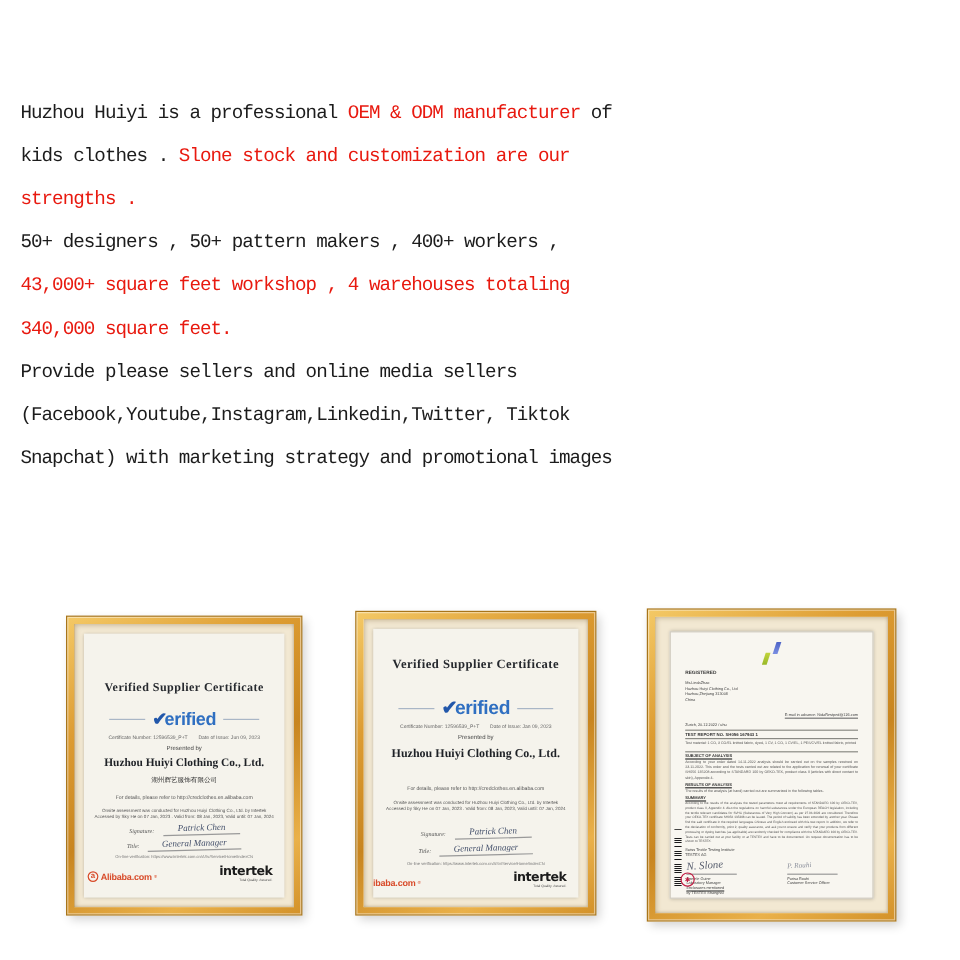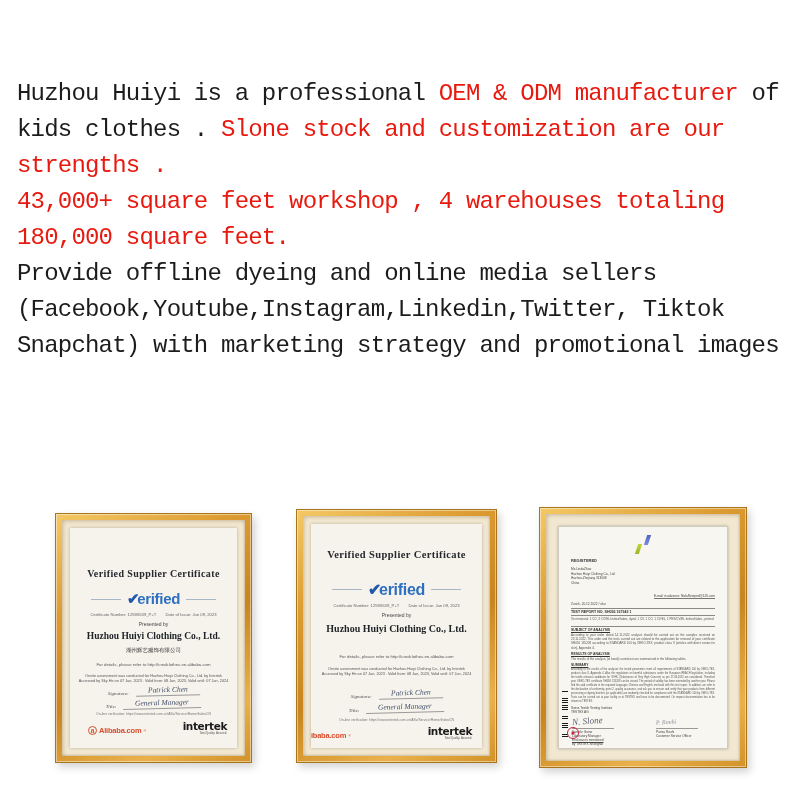--- a/index.html
+++ b/index.html
@@ -1,21 +1,21 @@
 <!DOCTYPE html>
 <html><head>
 <meta charset="utf-8">
 <style>
   html,body{margin:0;padding:0;}
   body{width:800px;height:800px;background:#ffffff;position:relative;overflow:hidden;
        font-family:"Liberation Sans",sans-serif;}
 
   
   .intro{position:absolute;left:17px;top:76px;font-family:"Liberation Mono",monospace;
-         font-size:24px;line-height:36px;letter-spacing:-0.8px;color:#1c1c1c;white-space:nowrap;}
+         font-size:16px;line-height:36px;letter-spacing:-0.8px;color:#1c1c1c;white-space:nowrap;}
   .intro .red{color:#e8190f;}
 
   
   .frame{position:absolute;box-sizing:border-box;
          background:linear-gradient(150deg,#f4c966 0%,#dd9c32 28%,#c8851f 55%,#eab14a 82%,#d3922a 100%);
          border:1px solid #a8751a;padding:6px;
          box-shadow:inset 0 0 0 1px rgba(255,255,255,.45), 3px 4px 8px rgba(0,0,0,.18);}
   .mat{width:100%;height:100%;box-sizing:border-box;background:#f2e8d2;
        box-shadow:inset 1px 1px 4px rgba(120,90,40,.35), inset -1px -1px 2px rgba(120,90,40,.2);}
   .frame1{left:55px;top:513px;width:197px;height:250px;}
@@ -38,21 +38,21 @@
   .presented{font-size:5px;color:#444;}
   .company{font-family:"Liberation Serif",serif;font-weight:bold;color:#1e2126;}
   .cn{font-size:5.5px;color:#333;}
   .details{font-size:4.3px;color:#555;}
   .assess{font-size:3.8px;line-height:5.2px;color:#555;}
   .sigrow{position:absolute;left:0;right:0;display:flex;justify-content:center;align-items:flex-end;gap:7px;}
   .siglabel{font-family:"Liberation Serif",serif;font-style:italic;font-size:5px;color:#555;}
   .sigval{font-family:"Liberation Serif",serif;font-style:italic;font-size:7.5px;color:#44506b;
           border-bottom:0.6px solid #999;padding:0 12px 1px;transform:rotate(-1.5deg);}
   .verif{font-size:3.4px;color:#777;}
-  .logosrow{position:absolute;left:18px;right:10px;display:flex;justify-content:space-between;align-items:flex-end;}
+  .logosrow{position:absolute;left:3px;right:10px;display:flex;justify-content:space-between;align-items:flex-end;}
   .ali{display:flex;align-items:center;gap:2px;color:#d84b2a;}
   .alimark{width:9px;height:9px;border:1.3px solid #d84b2a;border-radius:50%;
            display:flex;align-items:center;justify-content:center;font-size:6.5px;font-weight:bold;box-sizing:border-box;}
   .alitext{font-weight:bold;font-size:7.5px;letter-spacing:-0.2px;}
   .alireg{font-size:3.5px;vertical-align:super;}
   .itk{text-align:right;}
   .itkname{font-family:"DejaVu Sans",sans-serif;font-weight:800;font-size:10.5px;color:#1b1b1b;letter-spacing:-0.4px;line-height:10px;text-align:right;}
   .itktag{font-size:2.8px;color:#555;margin-top:0.5px;}
 
   
@@ -75,23 +75,24 @@
 </style>
 </head>
 <body>
 
 <div style="position:relative;width:800px;height:800px;">
 
   <div class="intro">
     <div class="line"><span>Huzhou Huiyi is a professional </span><span class="red">OEM &amp; ODM manufacturer</span><span> of</span></div>
     <div class="line"><span>kids clothes . </span><span class="red">Slone stock and customization are our</span></div>
     <div class="line red"><span>strengths .</span></div>
+    <div class="line"><span>50+ designers , 50+ pattern makers , 400+ workers ,</span></div>
     <div class="line red"><span>43,000+ square feet workshop , 4 warehouses totaling</span></div>
-    <div class="line red"><span>180,000 square feet.</span></div>
-    <div class="line"><span>Provide offline dyeing and online media sellers</span></div>
+    <div class="line red"><span>340,000 square feet.</span></div>
+    <div class="line"><span>Provide please sellers and online media sellers</span></div>
     <div class="line"><span>(Facebook,Youtube,Instagram,Linkedin,Twitter, Tiktok</span></div>
     <div class="line"><span>Snapchat) with marketing strategy and promotional images</span></div>
   </div>
 
   <div class="frame frame1">
     <div class="mat">
       <div class="paper">
         <div class="cline ctitle" style="top:40px;font-size:10px;">Verified Supplier Certificate</div>
         <div class="vrow" style="top:62px;">
           <span class="vline"></span>

